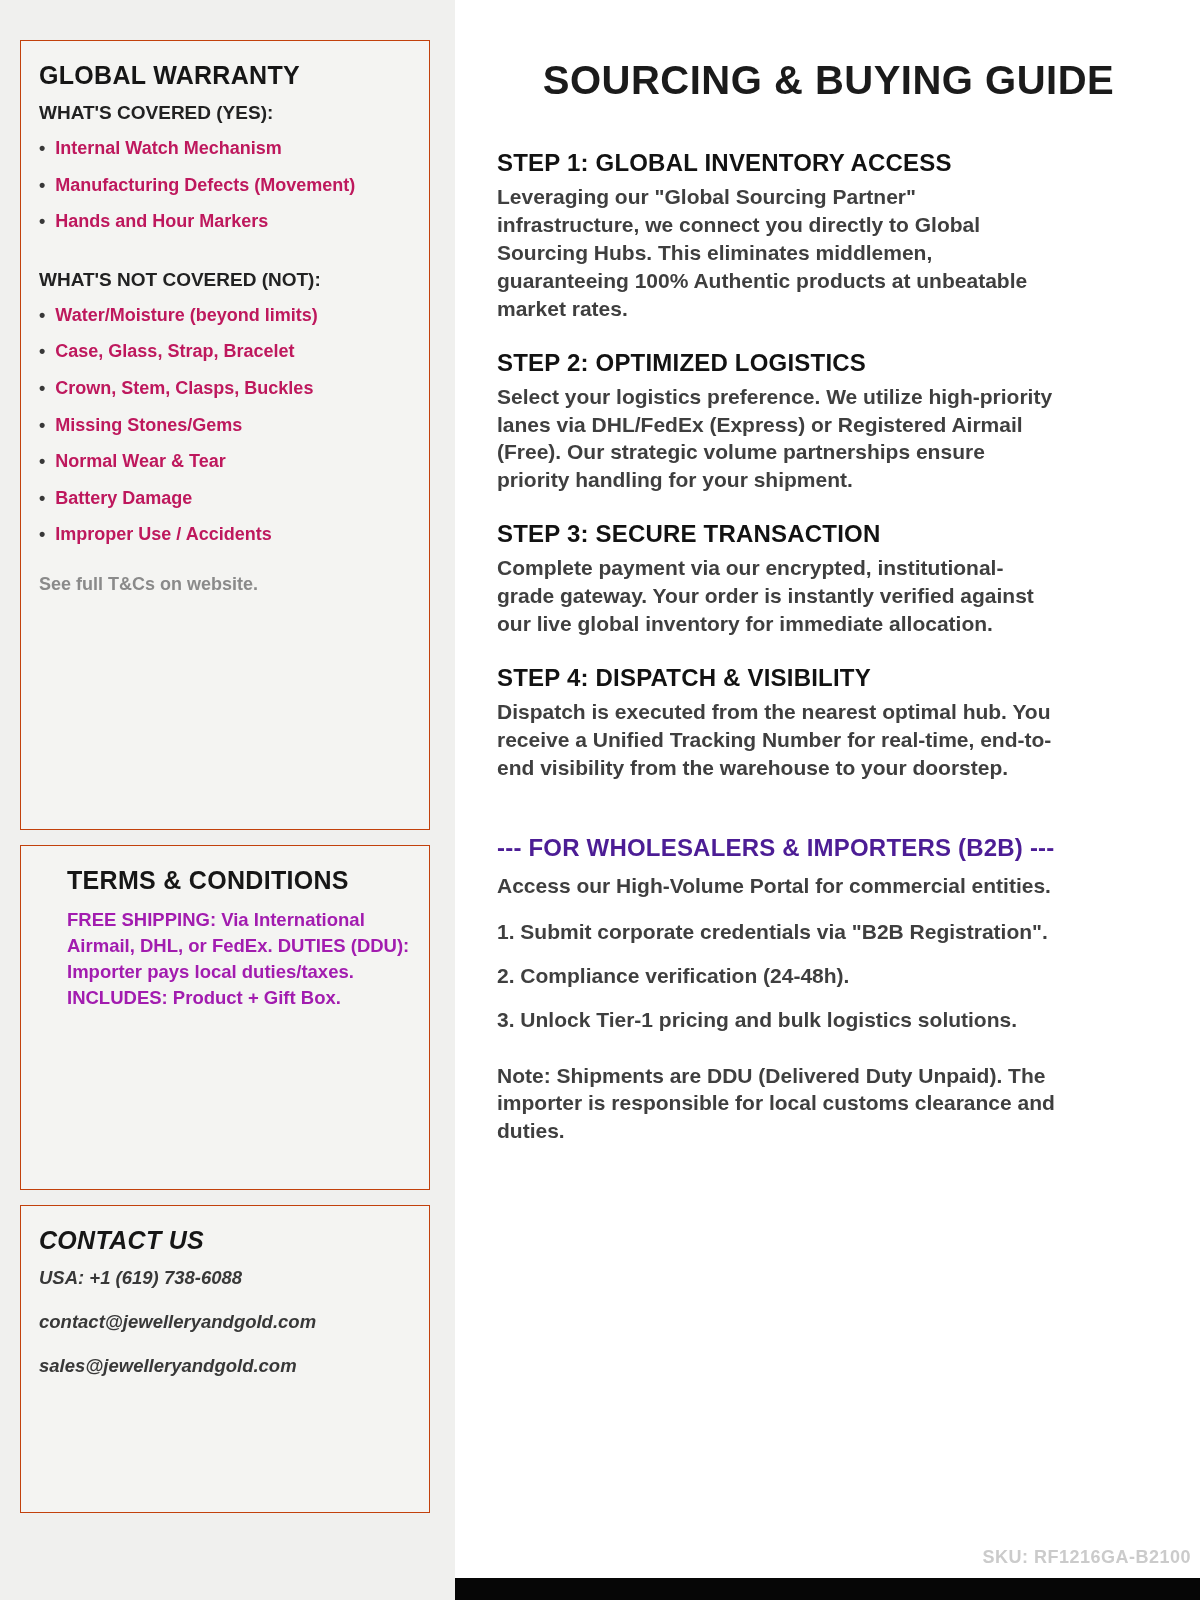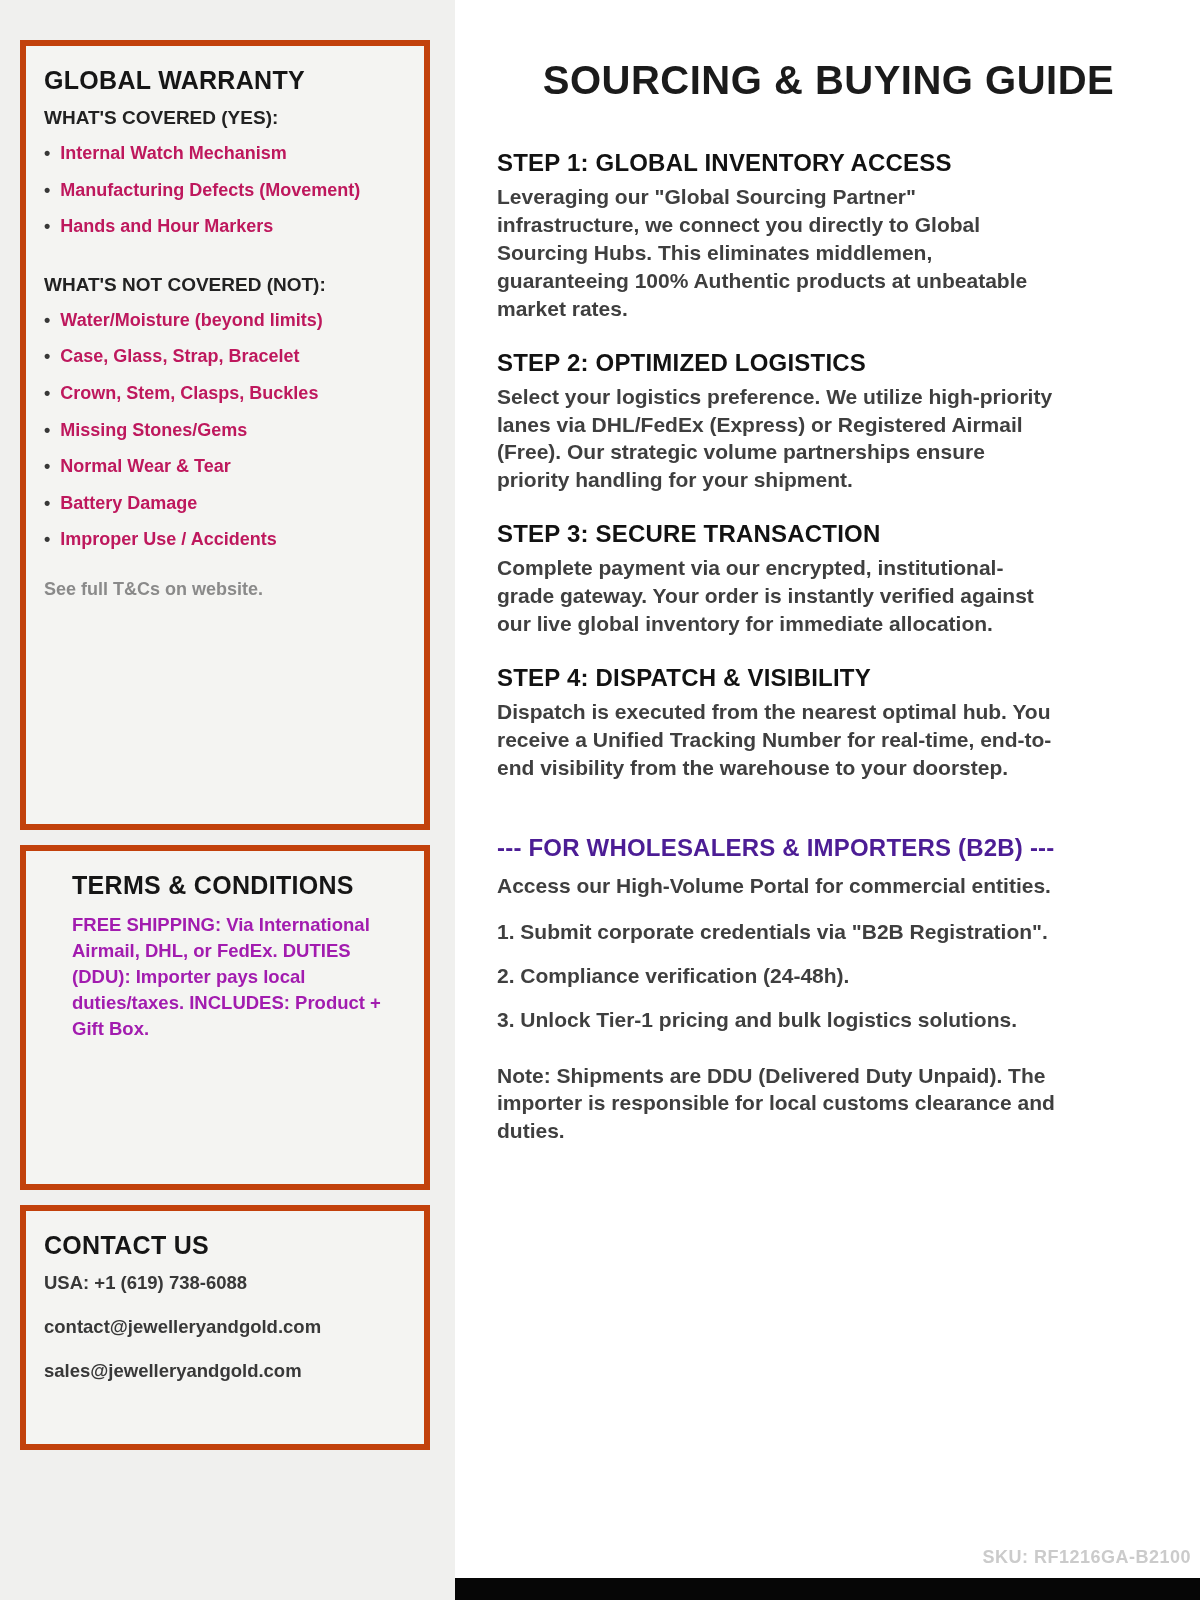--- a/index.html
+++ b/index.html
@@ -20,28 +20,28 @@
 
   
   .sidebar {
     width: 455px;
     min-width: 455px;
     height: 1600px;
     background: #f0f0ee;
     padding: 40px 25px 0 20px;
   }
   .side-box {
-    border: 6px solid #c2410c;
+    border: 1px solid #c2410c;
     background: #f4f4f2;
     padding: 20px 18px;
     margin-bottom: 15px;
   }
   .box-warranty { height: 790px; }
   .box-terms    { height: 345px; padding-left: 46px; }
-  .box-contact  { height: 245px; }
+  .box-contact  { height: 308px; font-style: italic; }
 
   .side-title {
     font-size: 25px;
     font-weight: bold;
     color: #161616;
     letter-spacing: 0.3px;
     margin-bottom: 12px;
   }
   .side-subhead {
     font-size: 19px;

